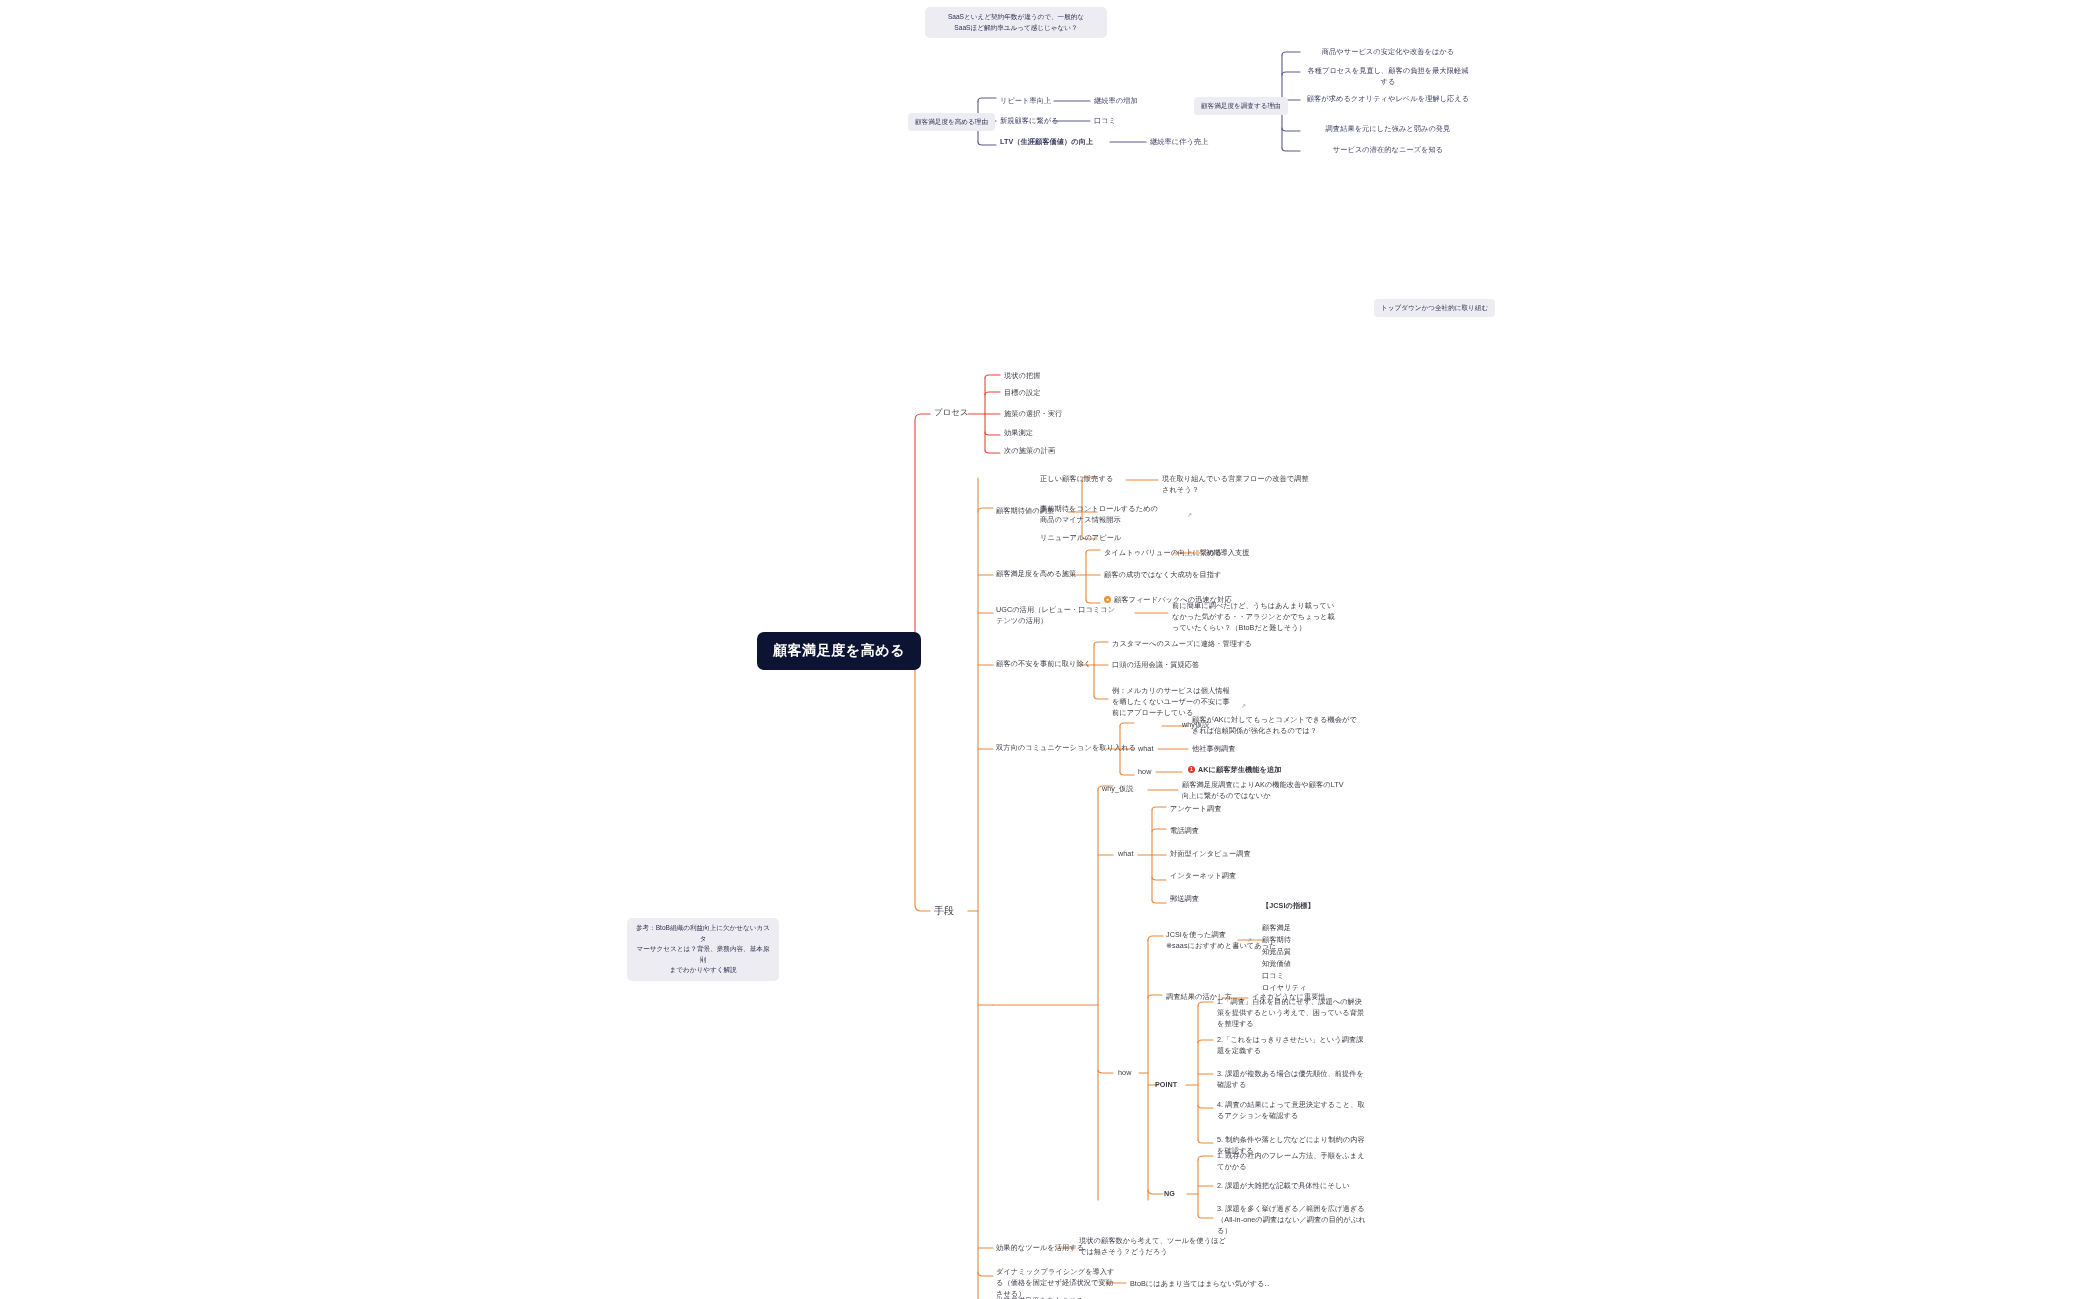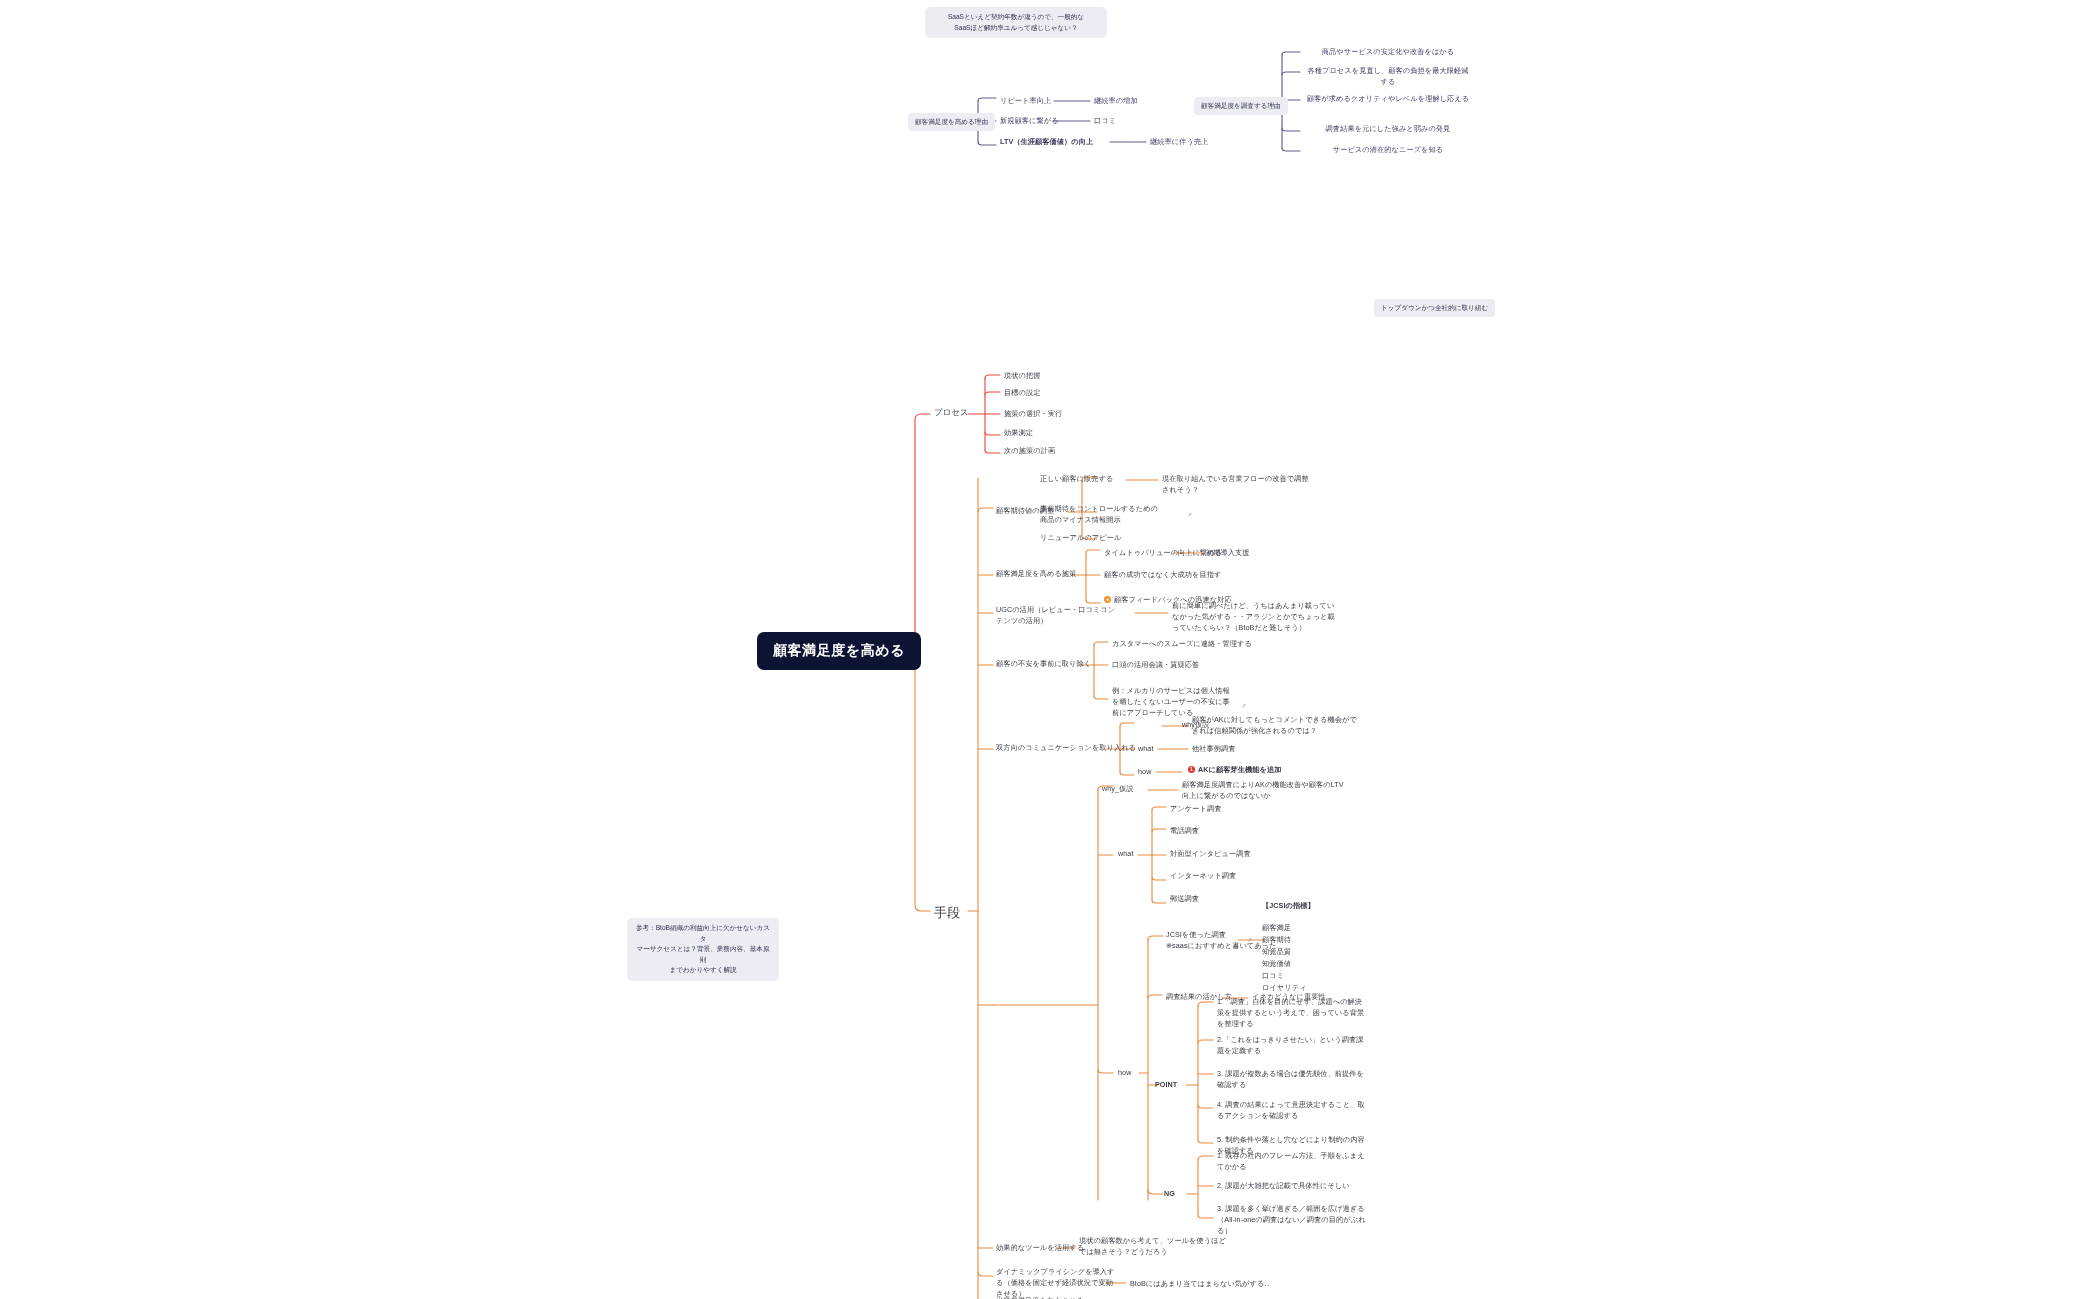--- a/index.html
+++ b/index.html
@@ -274,21 +274,21 @@
   <div class="root" style="left:757px; top:632px;">顧客満足度を高める</div>
 
   <div class="node c-dark" style="left:934px; top:406px; font-size:8.4px;">プロセス</div>
 
   <div class="node c-dark" style="left:1004px; top:370px;">現状の把握</div>
   <div class="node c-dark" style="left:1004px; top:387px;">目標の設定</div>
   <div class="node c-dark" style="left:1004px; top:408px;">施策の選択・実行</div>
   <div class="node c-dark" style="left:1004px; top:427px;">効果測定</div>
   <div class="node c-dark" style="left:1004px; top:445px;">次の施策の計画</div>
 
-  <div class="node c-dark" style="left:934px; top:903px; font-size:13px;">手段</div>
+  <div class="node c-dark" style="left:934px; top:903px; font-size:10px;">手段</div>
 
   <div class="node c-dark" style="left:996px; top:505px;">顧客期待値の調整</div>
   <div class="node c-dark" style="left:1040px; top:473px;">正しい顧客に販売する</div>
   <div class="node c-dark w-wid" style="left:1162px; top:473px;">現在取り組んでいる営業フローの改善で調整されそう？</div>
   <div class="node c-dark w-mid" style="left:1040px; top:503px;">事前期待をコントロールするための商品のマイナス情報開示</div>
   <span class="linkico" style="position:absolute; left:1184px; top:511px;">↗</span>
   <div class="node c-dark" style="left:1040px; top:532px;">リニューアルのアピール</div>
 
   <div class="node c-dark" style="left:996px; top:568px;">顧客満足度を高める施策</div>
   <div class="node c-dark" style="left:1104px; top:547px;">タイムトゥバリューの向上に繋める</div>

